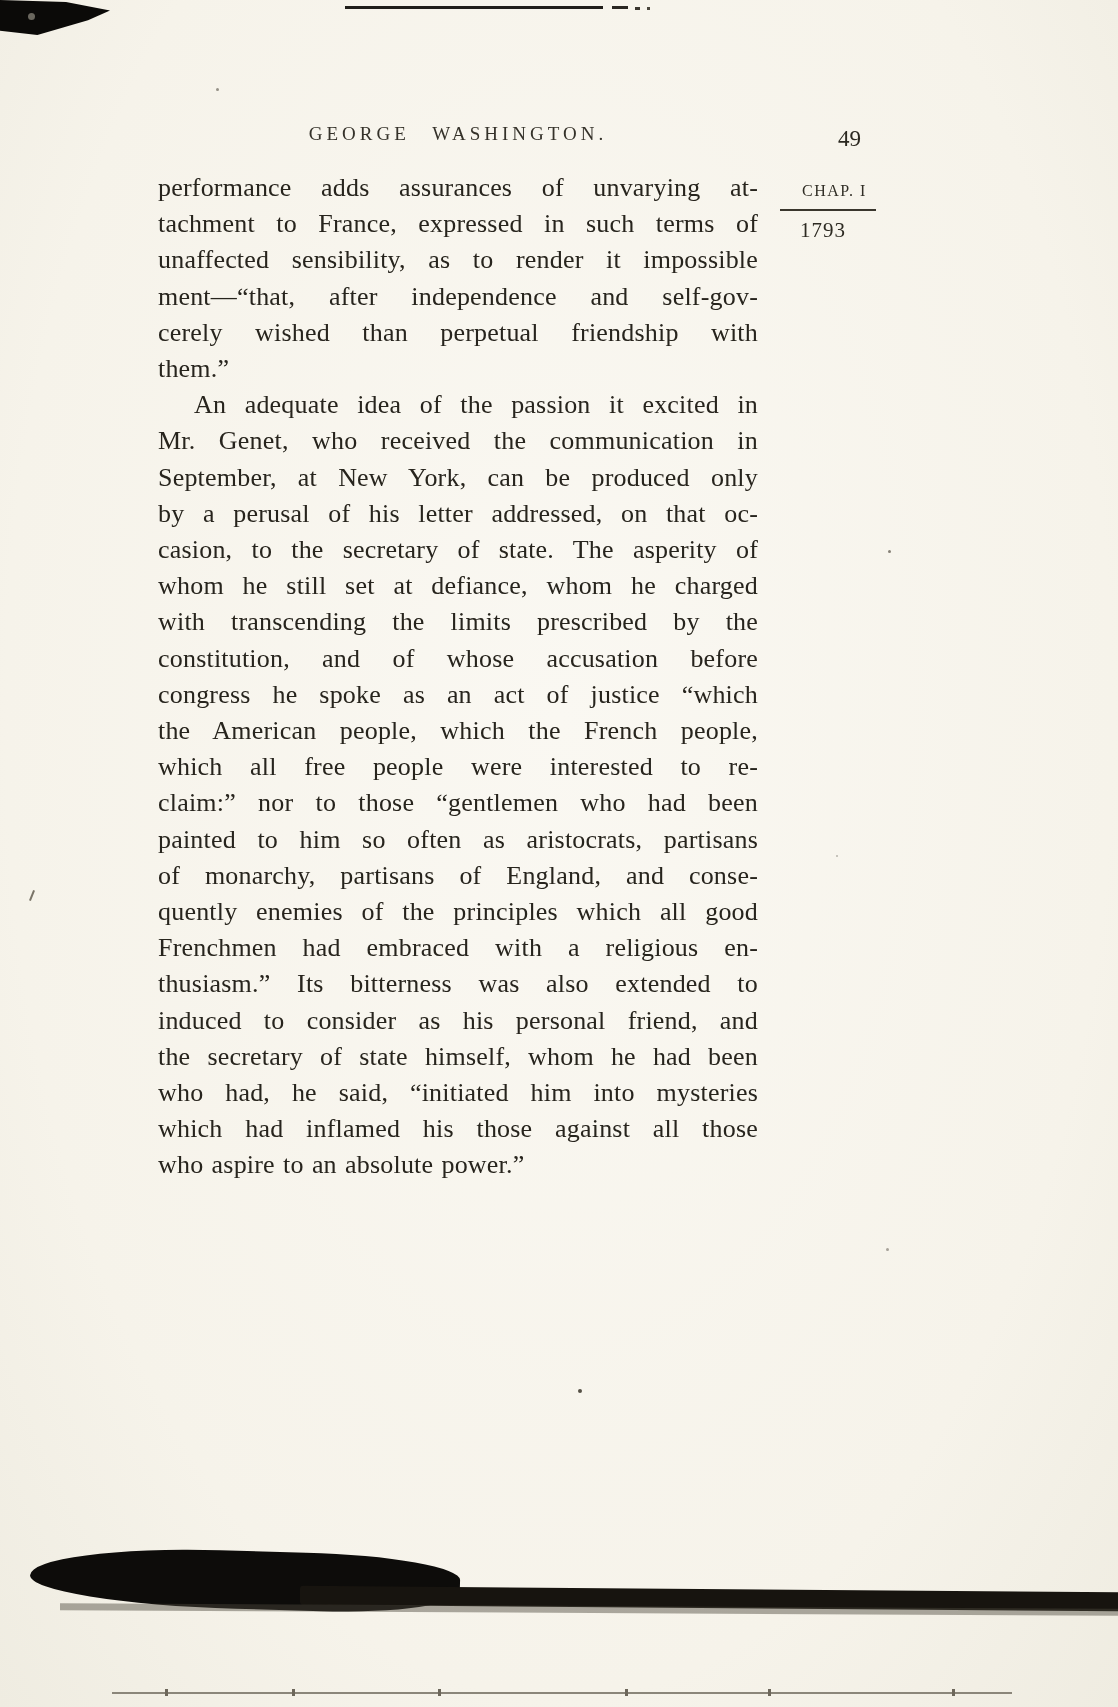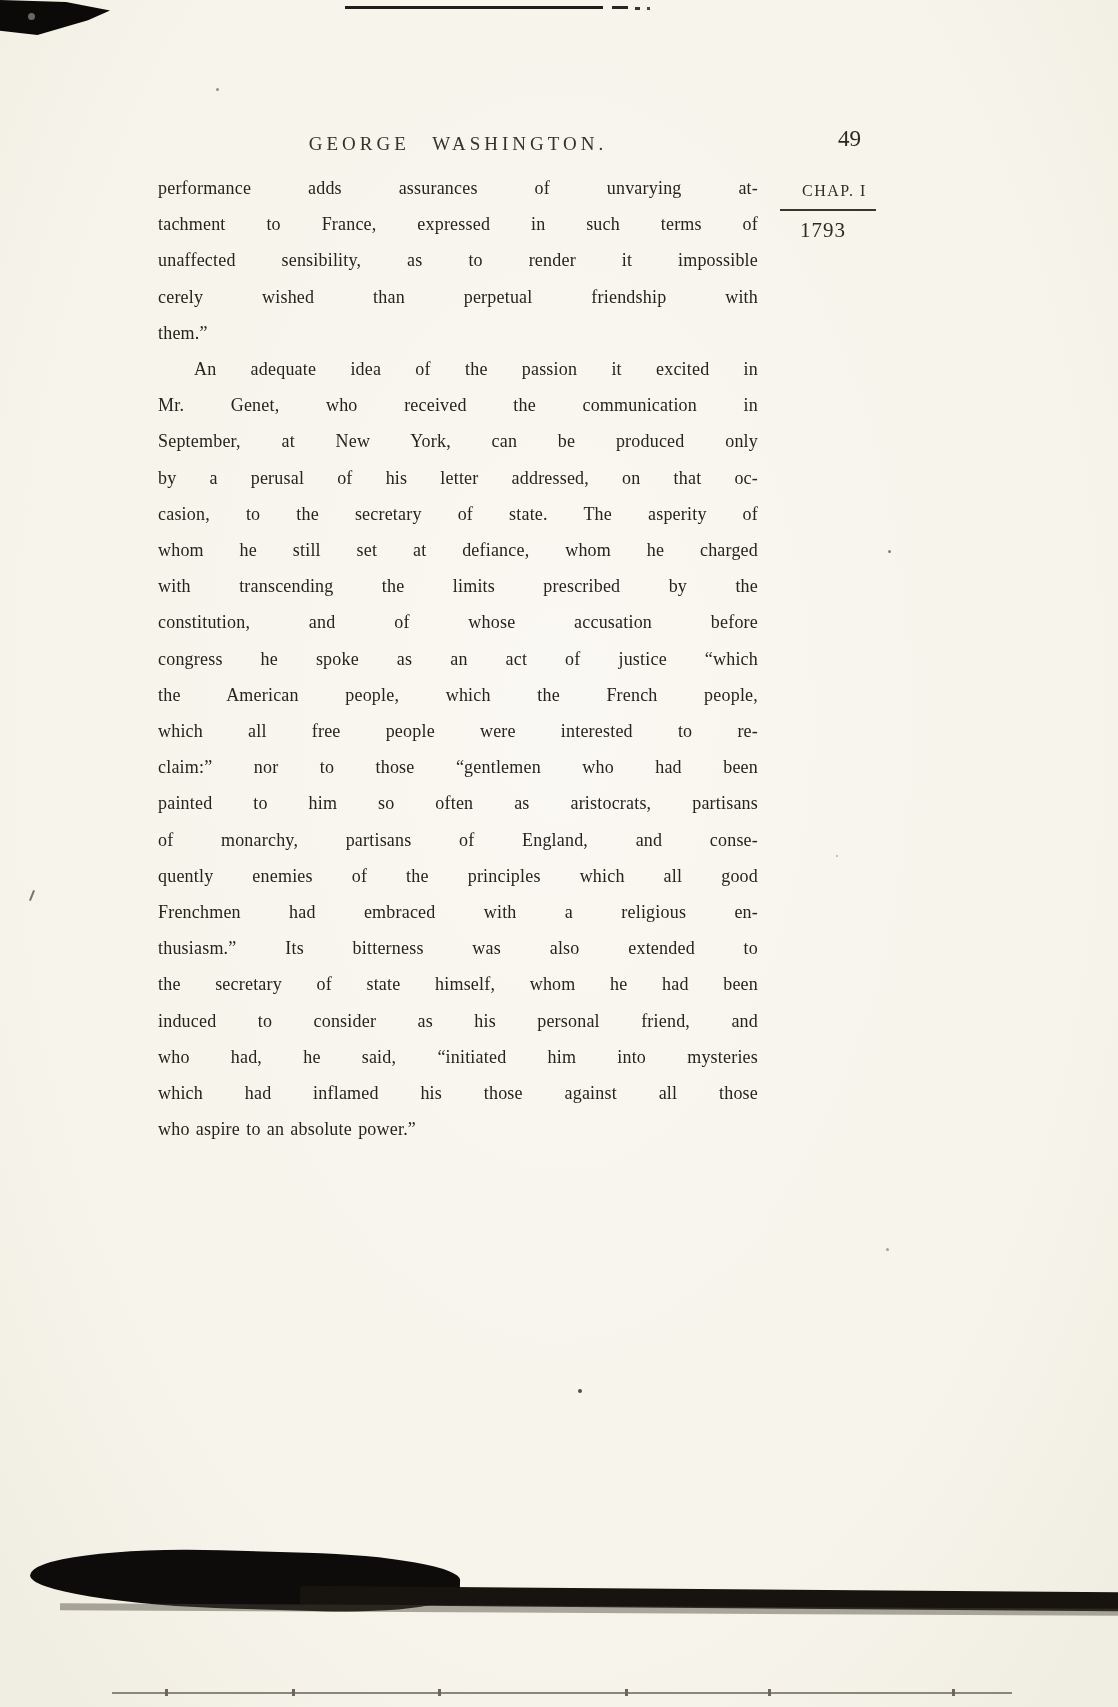--- a/index.html
+++ b/index.html
@@ -14,21 +14,21 @@
     background: #f8f6ef;
     background-image: radial-gradient(ellipse at 50% 42%, #faf8f2 0%, #f6f3ea 70%, #efece1 100%);
     overflow: hidden;
     font-family: "Liberation Serif", "DejaVu Serif", serif;
     color: #26231d;
   }
 
   
   .running-header {
     position: absolute;
-    top: 133px;
+    top: 123px;
     left: 158px;
     width: 600px;
     text-align: center;
     font-size: 19px;
     letter-spacing: 4px;
     word-spacing: 14px;
     color: #35322a;
   }
   .page-number {
     position: absolute;
@@ -67,21 +67,21 @@
 
   
   .body-text {
     position: absolute;
     top: 170px;
     left: 158px;
     width: 600px;
   }
   .paragraph { margin: 0; }
   .text-line {
-    font-size: 18px;
+    font-size: 26px;
     line-height: 36.2px;
     letter-spacing: 0.2px;
     word-spacing: 1.5px;
     text-align: justify;
     text-align-last: justify;
     white-space: normal;
     color: #27241d;
   }
   .text-line.indent { text-indent: 36px; }
   .text-line.last-line { text-align-last: left; }
@@ -176,20 +176,21 @@
     <div class="chapter">CHAP. I</div>
     <div class="margin-rule"></div>
     <div class="year">1793</div>
   </div>
 
   <div class="body-text">
       <div class="paragraph">
         <div class="text-line">performance adds assurances of unvarying at-</div>
         <div class="text-line">tachment to France, expressed in such terms of</div>
         <div class="text-line">unaffected sensibility, as to render it impossible</div>
+        <div class="text-line">ment—“that, after independence and self-gov-</div>
         <div class="text-line">cerely wished than perpetual friendship with</div>
         <div class="text-line last-line">them.”</div>
       </div>
       <div class="paragraph">
         <div class="text-line indent">An adequate idea of the passion it excited in</div>
         <div class="text-line">Mr. Genet, who received the communication in</div>
         <div class="text-line">September, at New York, can be produced only</div>
         <div class="text-line">by a perusal of his letter addressed, on that oc-</div>
         <div class="text-line">casion, to the secretary of state.  The asperity of</div>
         <div class="text-line">whom he still set at defiance, whom he charged</div>
@@ -197,22 +198,22 @@
         <div class="text-line">constitution, and of whose accusation before</div>
         <div class="text-line">congress he spoke as an act of justice “which</div>
         <div class="text-line">the American people, which the French people,</div>
         <div class="text-line">which all free people were interested to re-</div>
         <div class="text-line">claim:” nor to those “gentlemen who had been</div>
         <div class="text-line">painted to him so often as aristocrats, partisans</div>
         <div class="text-line">of monarchy, partisans of England, and conse-</div>
         <div class="text-line">quently enemies of the principles which all good</div>
         <div class="text-line">Frenchmen had embraced with a religious en-</div>
         <div class="text-line">thusiasm.”  Its bitterness was also extended to</div>
+        <div class="text-line">induced to consider as his personal friend, and</div>
         <div class="text-line">the secretary of state himself, whom he had been</div>
-        <div class="text-line">induced to consider as his personal friend, and</div>
         <div class="text-line">who had, he said, “initiated him into mysteries</div>
         <div class="text-line">which had inflamed his those against all those</div>
         <div class="text-line last-line">who aspire to an absolute power.”</div>
       </div>
     </div>
 
   <div class="artifact margin-slash"></div>
   <div class="artifact speck speck-1"></div>
   <div class="artifact speck speck-2"></div>
   <div class="artifact speck speck-3"></div>

